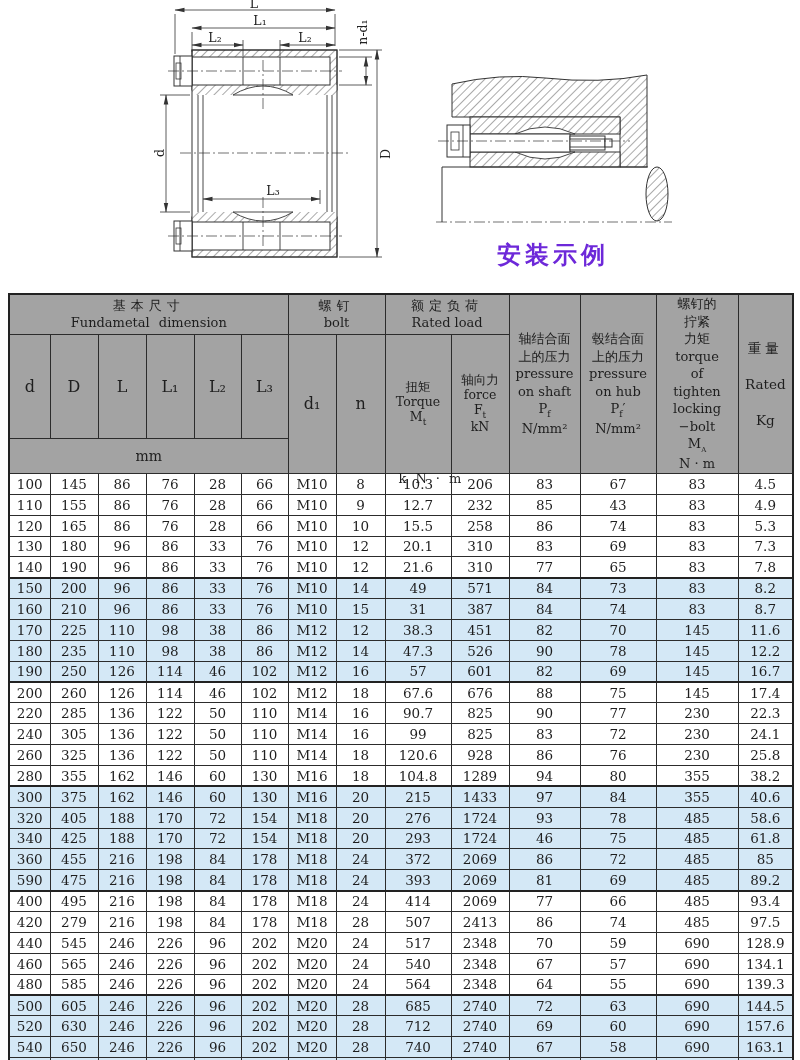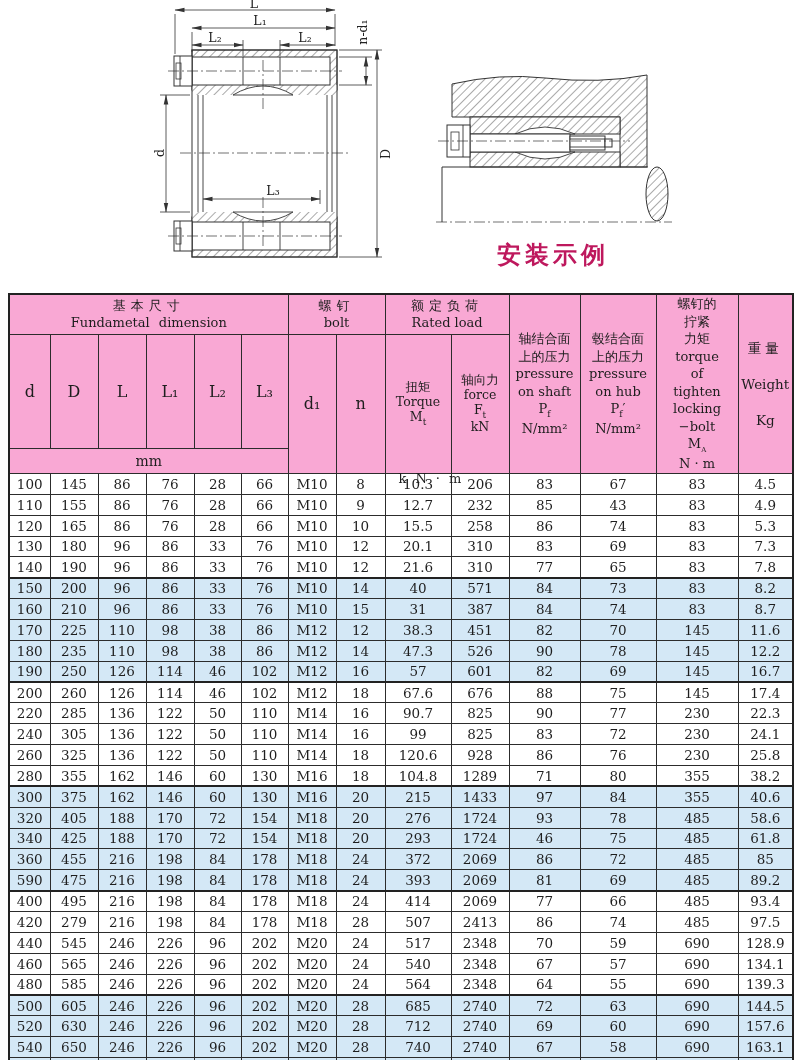--- a/index.html
+++ b/index.html
@@ -13,43 +13,43 @@
   
   svg { display:block; }
   .outline { fill:none; stroke:#333; stroke-width:1; }
   .thin    { stroke:#333; stroke-width:0.9; fill:none; }
   .dim     { stroke:#333; stroke-width:0.8; fill:none; }
   .cl      { stroke:#333; stroke-width:0.7; fill:none; stroke-dasharray:11 3 2 3; }
   .dimtext { font-family:"DejaVu Serif",serif; font-size:12.5px; fill:#222; }
 
   .caption {
     position:absolute; left:478px; top:239px; width:150px; text-align:center;
-    font-size:24px; font-weight:bold; letter-spacing:4px; color:#be185d;
+    font-size:24px; font-weight:bold; letter-spacing:4px; color:#6d28d9;
     font-family:"DejaVu Serif","Liberation Serif",serif;
   }
 
   
   .spec-table {
     position:absolute; left:8px; top:293px; width:784px;
     border-collapse:collapse; table-layout:fixed;
     font-family:"DejaVu Serif","Liberation Serif",serif;
   }
   .spec-table th, .spec-table td {
     border:1px solid #2c2c2c; text-align:center; vertical-align:middle;
     padding:0; overflow:visible;
   }
   .spec-table { border:2px solid #222; }
-  .spec-table thead th { background:#f9a8d4; font-weight:normal; }
+  .spec-table thead th { background:#a3a3a3; font-weight:normal; }
   .spec-table td { font-size:13.5px; height:20.87px; background:#ffffff; }
   tr.shaded td { background:#d4e8f6; }
   tr.group-start td { border-top:2px solid #222; }
 
   .hrow1 th { height:40px; font-size:13px; line-height:1.35; }
   .hrow2 th { height:52px; }
-  .hrow3 th { height:25px; font-size:14px;margin-left:20px; }
+  .hrow3 th { height:35px; font-size:14px;margin-left:20px; }
   .zh-wide { letter-spacing:5px; }
   .en-wide { word-spacing:5px; }
   .dimhead { font-size:16px; }
   .subcell  { font-size:12.5px; line-height:1.18; }
   .subcell sub { font-size:9px; }
   .th-torque { position:relative; vertical-align:bottom; padding-bottom:1px; }
   .unit-overflow {
     position:absolute; top:100%; left:4px; right:0; margin-top:-2px;
     letter-spacing:9px; text-indent:9px; font-size:13px; z-index:3; pointer-events:none;text-align:right;
   }
@@ -246,21 +246,21 @@
         <div>torque</div>
         <div>of</div>
         <div>tighten</div>
         <div>locking</div>
         <div>−bolt</div>
         <div><span>M</span><sub>A</sub></div>
         <div>N · m</div>
       </th>
       <th rowspan="3" class="th-weight">
         <div class="zh-wide">重量</div>
-        <div>Weight</div>
+        <div>Rated</div>
         <div>Kg</div>
       </th>
     </tr>
     <tr class="hrow2">
       <th class="dimhead">d</th>
       <th class="dimhead">D</th>
       <th class="dimhead">L</th>
       <th class="dimhead">L₁</th>
       <th class="dimhead">L₂</th>
       <th class="dimhead">L₃</th>
@@ -366,21 +366,21 @@
       </tr>
       <tr class="shaded group-start">
         <td>150</td>
         <td>200</td>
         <td>96</td>
         <td>86</td>
         <td>33</td>
         <td>76</td>
         <td>M10</td>
         <td>14</td>
-        <td>40</td>
+        <td>49</td>
         <td>571</td>
         <td>84</td>
         <td>73</td>
         <td>83</td>
         <td>8.2</td>
       </tr>
       <tr class="shaded">
         <td>160</td>
         <td>210</td>
         <td>96</td>
@@ -512,21 +512,21 @@
         <td>280</td>
         <td>355</td>
         <td>162</td>
         <td>146</td>
         <td>60</td>
         <td>130</td>
         <td>M16</td>
         <td>18</td>
         <td>104.8</td>
         <td>1289</td>
-        <td>71</td>
+        <td>94</td>
         <td>80</td>
         <td>355</td>
         <td>38.2</td>
       </tr>
       <tr class="shaded group-start">
         <td>300</td>
         <td>375</td>
         <td>162</td>
         <td>146</td>
         <td>60</td>

